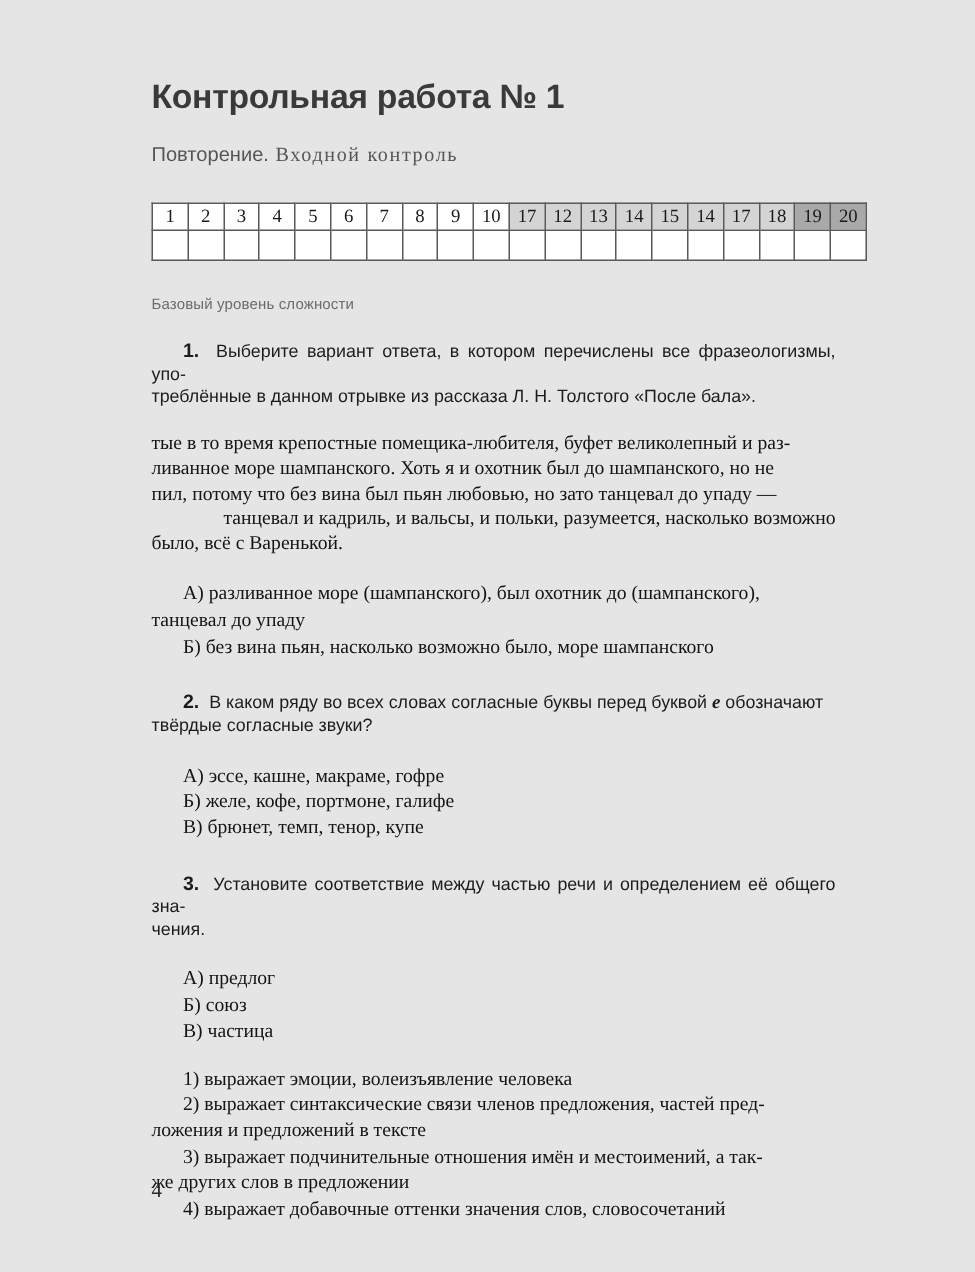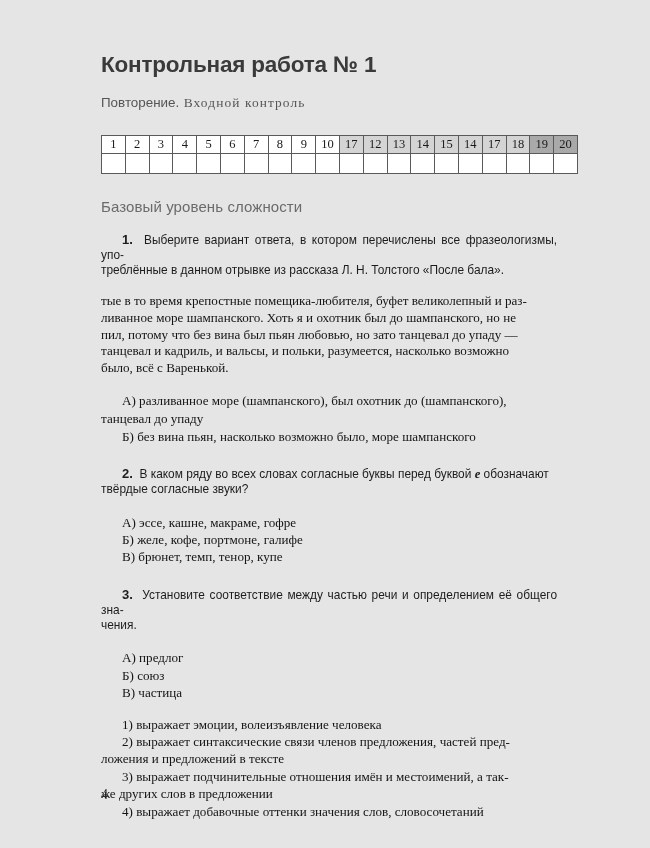--- a/index.html
+++ b/index.html
@@ -86,21 +86,21 @@
     height: 19px;
     background: #ffffff;
   }
   td.shade-none { background: #ffffff; }
   td.shade-light { background: #d4d4d4; }
   td.shade-dark  { background: #a9a9a9; }
 
   
   .level-label {
     font-family: "Liberation Sans", "DejaVu Sans", sans-serif;
-    font-size: 15px;
+    font-size: 10px;
     color: #6b6b6b;
     padding-top: 24px;
     letter-spacing: 0.1px;
   }
 
   
   .question {
     font-family: "Liberation Sans", "DejaVu Sans", sans-serif;
     font-size: 11.9px;
     line-height: 15.2px;
@@ -234,21 +234,21 @@
 
     <div class="question q-gap-1">
       <span class="q-line-1" style="display: block; word-spacing: 0px;"><span class="q-num">1.</span>&nbsp; <span>Выберите вариант ответа, в котором перечислены все фразеологизмы, упо-</span></span>
       <span class="jline">треблённые в данном отрывке из рассказа Л. Н. Толстого «После бала».</span>
     </div>
 
     <div class="serif-block passage">
       <span class="jline" style="word-spacing: 0px;">тые в то время крепостные помещика-любителя, буфет великолепный и раз-</span>
       <span class="jline" style="word-spacing: 0px;">ливанное море шампанского. Хоть я и охотник был до шампанского, но не</span>
       <span class="jline" style="word-spacing: 0px;">пил, потому что без вина был пьян любовью, но зато танцевал до упаду —</span>
-      <span class="jline" style="word-spacing: 0px;">танцевал и кадриль, и вальсы, и польки, разумеется, насколько возможно</span>
+      <span class="jline" style="word-spacing: 0px; text-align: right;">танцевал и кадриль, и вальсы, и польки, разумеется, насколько возможно</span>
       <span class="jline">было, всё с Варенькой.</span>
     </div>
 
     <div class="serif-block opts">
       <span class="opt" style="word-spacing: 0px;">А) разливанное море (шампанского), был охотник до (шампанского),</span>
       <span class="opt cont">танцевал до упаду</span>
       <span class="opt">Б) без вина пьян, насколько возможно было, море шампанского</span>
     </div>
 
     <div class="question q-gap-2">

